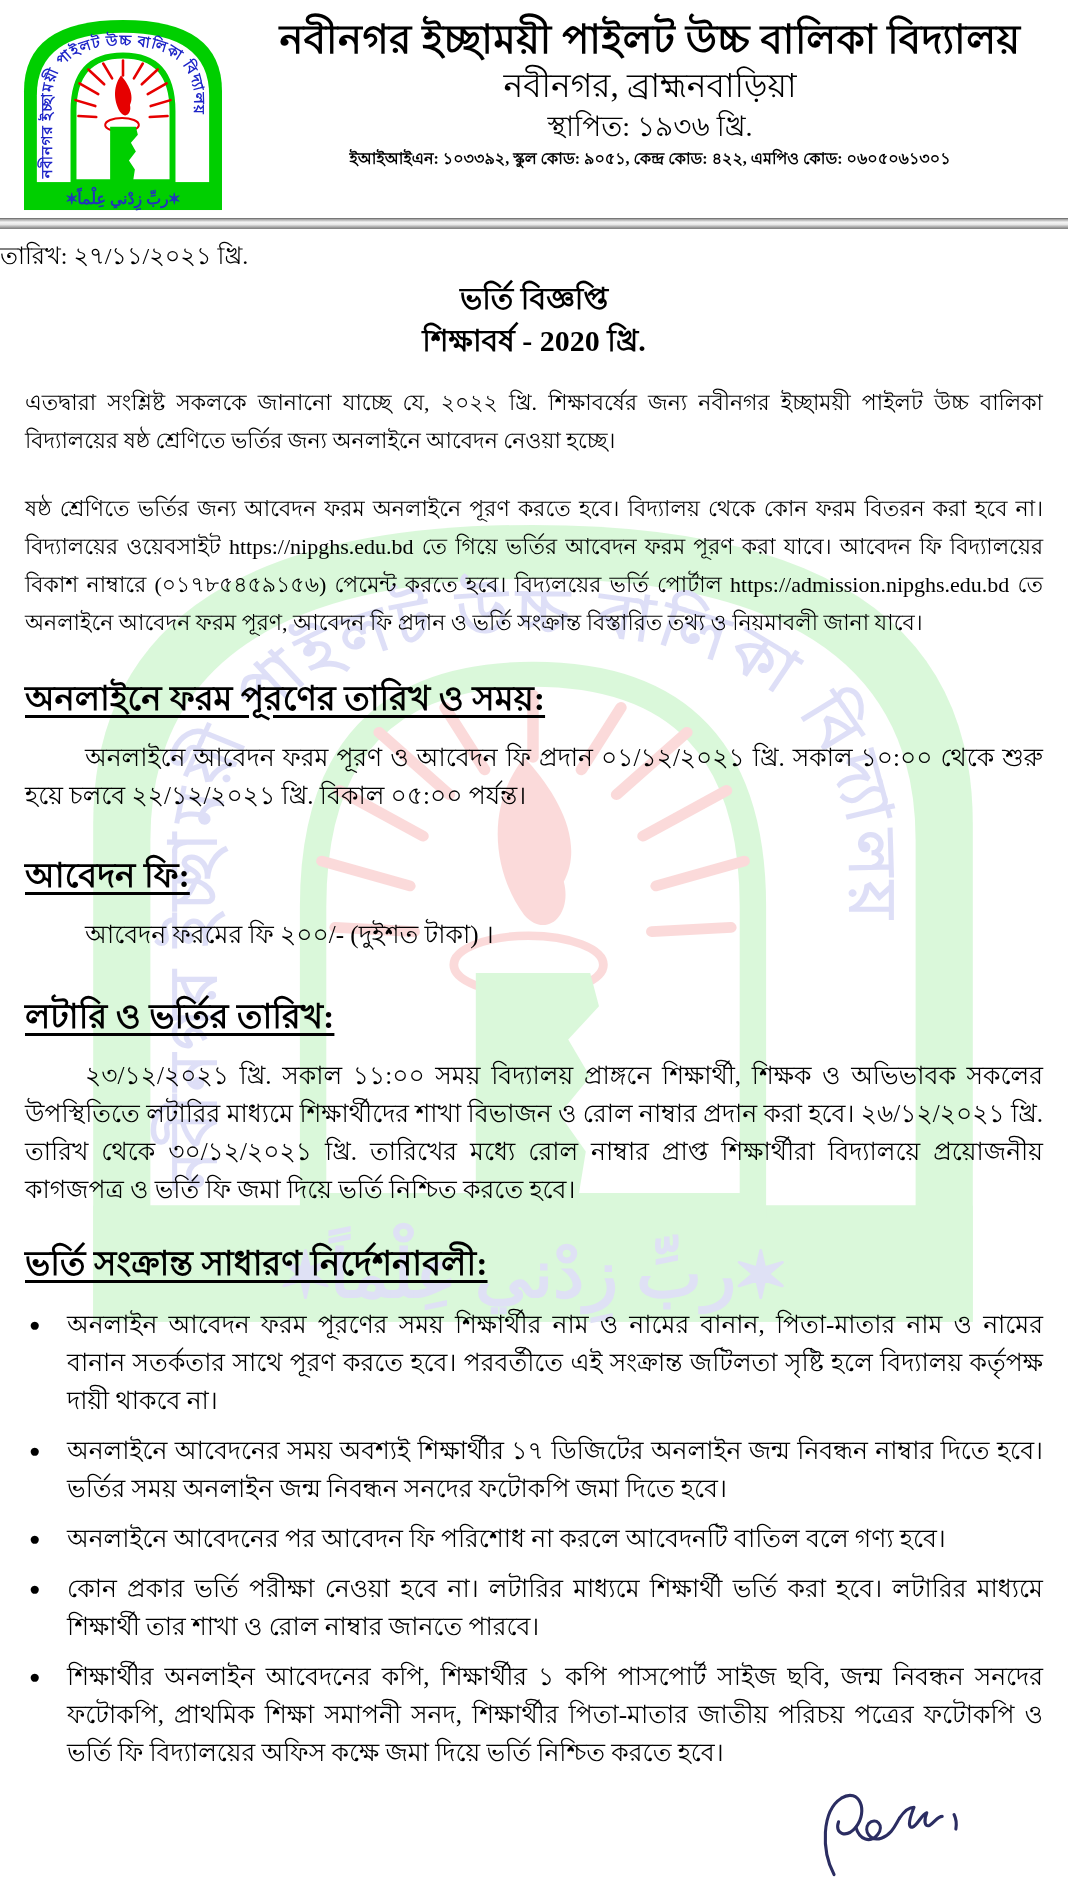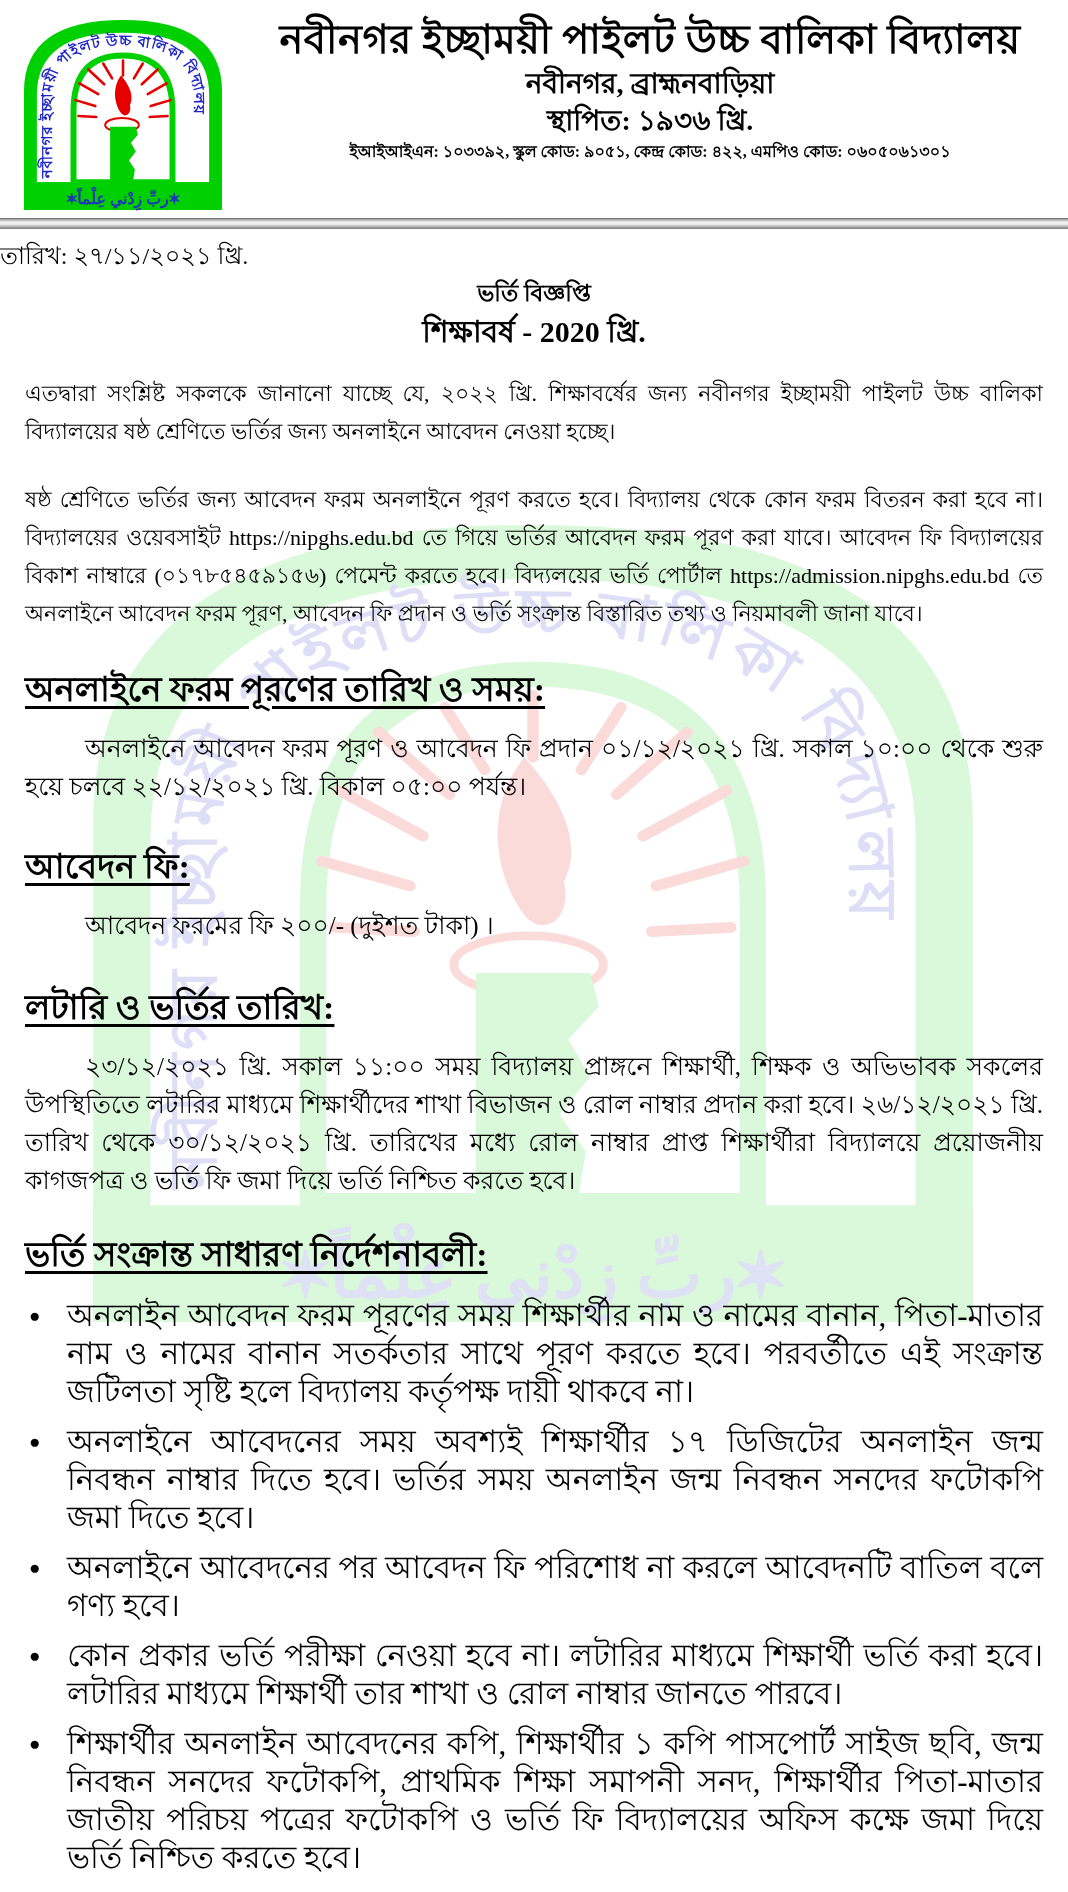--- a/index.html
+++ b/index.html
@@ -24,35 +24,35 @@
     pointer-events:none;
   }
 
   .content { position:relative; z-index:1; }
 
   
   .letterhead { position:relative; padding-top:14px; min-height:206px; }
   .logo-box { position:absolute; left:15px; top:14px; width:216px; height:198px; }
   .head-text { margin-left:232px; text-align:center; }
   .school-name { font-size:40px; font-weight:bold; line-height:1.3; letter-spacing:0.5px; }
-  .school-loc  { font-size:28px; font-weight:bold; line-height:1.25; }
-  .school-est  { font-size:28px; font-weight:bold; line-height:1.3; margin-top:2px; }
+  .school-loc  { font-size:33px; font-weight:normal; line-height:1.25; }
+  .school-est  { font-size:28px; font-weight:normal; line-height:1.3; margin-top:2px; }
   .school-web  { font-size:26px; line-height:1.25; margin-top:2px; }
   .school-codes{ font-size:16px; font-weight:bold; line-height:1.3; margin-top:3px; }
 
   
   .rule {
     margin-top:12px; height:11px; width:100%;
     background:linear-gradient(180deg,#9a9a9a 0%,#f4f4f4 35%,#e9e9e9 60%,#8f8f8f 100%);
     border-top:1px solid #777; border-bottom:1px solid #888;
   }
 
   
   .date-line { margin-top:8px; padding-right:23px; text-align:left; font-size:24px; font-weight:normal; }
-  .notice-title    { margin-top:2px; text-align:center; font-size:23px; font-weight:bold; line-height:1.3; }
+  .notice-title    { margin-top:2px; text-align:center; font-size:30px; font-weight:bold; line-height:1.3; }
   .notice-subtitle { text-align:center; font-size:30px; font-weight:bold; line-height:1.3; margin-top:3px; }
 
   .para {
     margin:24px 25px 0 25px;
     font-size:22px; line-height:38px;
     text-align:justify;
   }
   .para.p2 { margin-top:30px; }
 
   .sec-heading {
@@ -68,21 +68,21 @@
     margin:10px 25px 0 25px;
     font-size:25px; line-height:38px;
     text-align:justify; text-indent:60px;
   }
 
   .guide-list { margin:6px 25px 0 25px; list-style:none; }
   .guide-item {
     position:relative;
     margin-top:12px;
     padding-left:42px;
-    font-size:31px; line-height:38px;
+    font-size:25px; line-height:38px;
     text-align:justify;
   }
   .guide-item::before {
     content:"●";
     position:absolute; left:4px; top:0;
     font-size:19px; line-height:38px;
   }
 
   
   .sign-block { margin-top:8px; padding-right:58px; text-align:right; }

